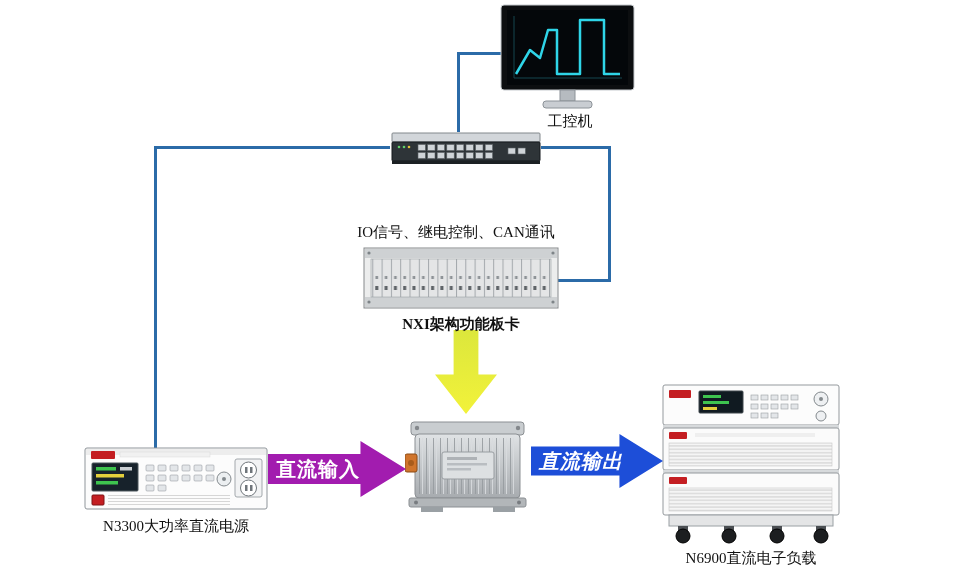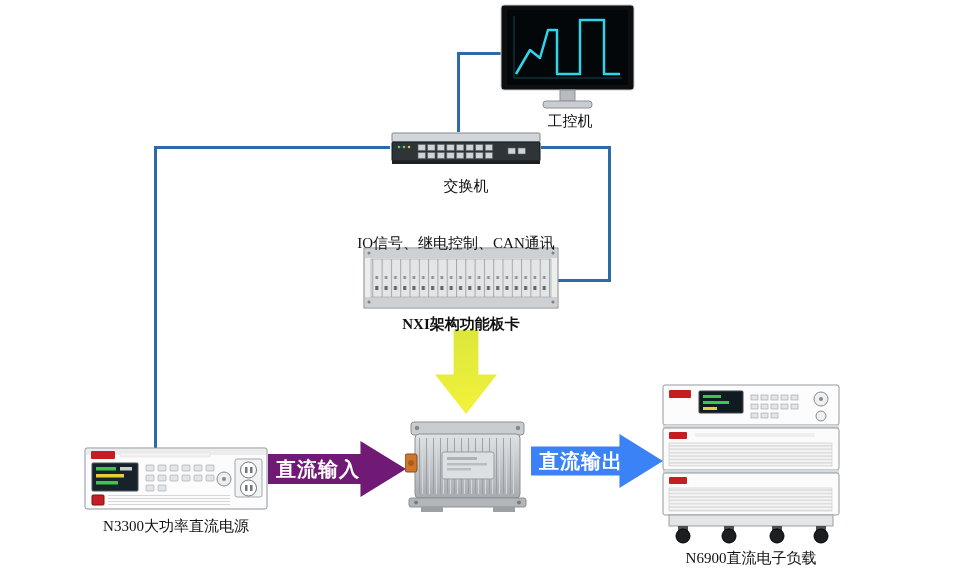--- a/index.html
+++ b/index.html
@@ -15,22 +15,22 @@
   }
   .flow-arrow{position:absolute;z-index:2;}
   .flow-arrow .flow-label{
     position:absolute;left:8px;top:50%;transform:translateY(-50%);
     color:#ffffff;font-weight:bold;font-size:20px;white-space:nowrap;
     font-family:"Liberation Sans","DejaVu Sans",sans-serif;letter-spacing:1px;
   }
   .arrow-right{
     clip-path:polygon(0 23%, 67% 23%, 67% 0, 100% 50%, 67% 100%, 67% 77%, 0 77%);
   }
-  .arrow-red{background:#701a75;}
-  .arrow-green{background:#3b82f6;}
+  .arrow-red{background:#a21caf;}
+  .arrow-green{background:#1d4ed8;font-style:italic;}
   .down-arrow{
     position:absolute;z-index:1;
     clip-path:polygon(30% 0, 70% 0, 70% 53%, 100% 53%, 50% 100%, 0 53%, 30% 53%);
     background:linear-gradient(180deg,#dce73c 0%,#f2f23a 100%);
   }
 </style>
 </head>
 <body>
 
 <div class="canvas">
@@ -75,23 +75,22 @@
         <rect x="58.8" y="25.5" width="7.4" height="6"></rect>
         <rect x="68.4" y="25.5" width="7.4" height="6"></rect>
         <rect x="78" y="25.5" width="7.4" height="6"></rect>
         <rect x="87.6" y="25.5" width="7.4" height="6"></rect>
         <rect x="97.2" y="25.5" width="7.4" height="6"></rect>
       <rect x="120" y="21" width="7.4" height="6"></rect>
         <rect x="130" y="21" width="7.4" height="6"></rect>
     </g>
     <rect x="4" y="34" width="148" height="3" fill="#1c2023"></rect>
   </svg>
-  <div class="node-label" style="left:388px;top:177px;width:156px;">交换机</div>
-
-  <div class="node-label" style="left:330px;top:234px;width:252px;">IO信号、继电控制、CAN通讯</div>
+
+  <div class="node-label" style="left:330px;top:223px;width:252px;">IO信号、继电控制、CAN通讯</div>
   <svg class="device" style="left:363px;top:246px;" width="196" height="66" viewBox="0 0 196 66">
     <defs>
       <pattern id="slotsPat" width="9.3" height="38" patternUnits="userSpaceOnUse">
         <rect width="9.3" height="38" fill="#e4e5e6"></rect>
         <line x1="0.5" y1="0" x2="0.5" y2="38" stroke="#a3a8ac" stroke-width="1"></line>
         <rect x="3" y="2" width="3" height="4" fill="#5d6266"></rect>
         <rect x="3.2" y="30" width="2.6" height="3" fill="#8d9296"></rect>
       </pattern>
     </defs>
     <rect x="1" y="2" width="194" height="60" fill="#eceded" stroke="#86898c"></rect>

